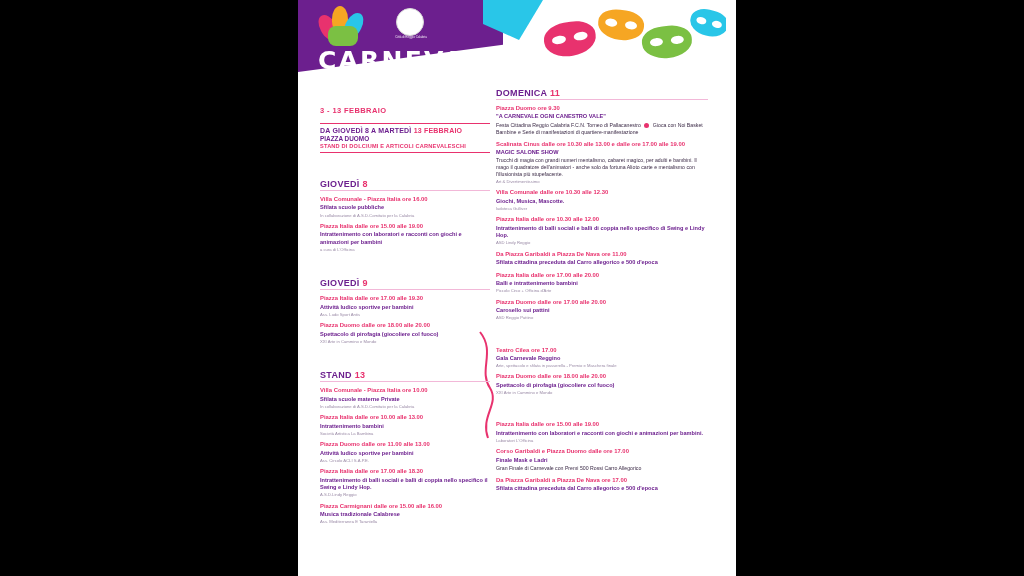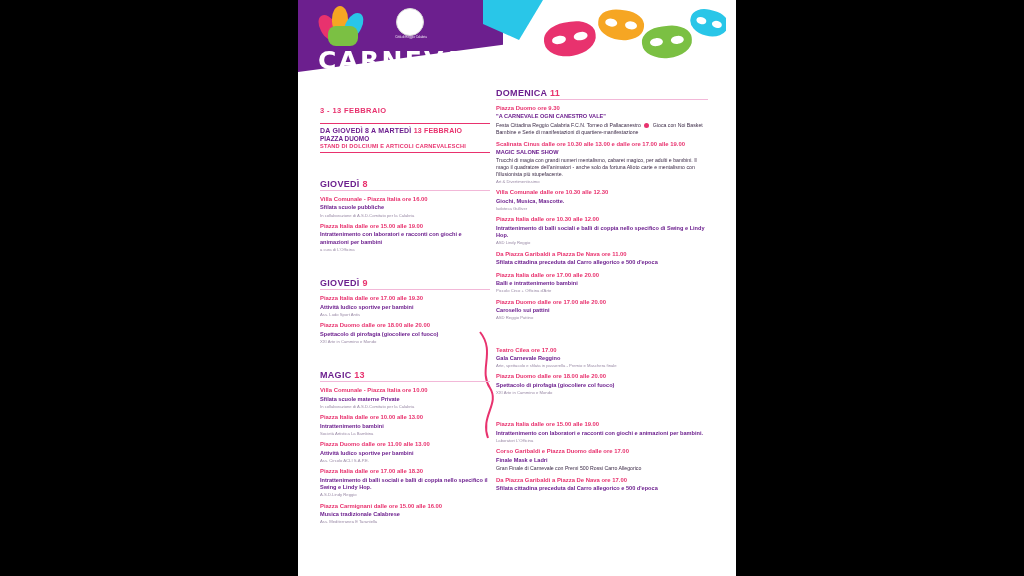--- a/index.html
+++ b/index.html
@@ -136,21 +136,21 @@
               <div class="ev-d">Attività ludico sportive per bambini</div>
               <div class="ev-n">Ass. Ludo Sport Antis</div>
             </div>
             <div class="ev">
               <div class="ev-t">Piazza Duomo dalle ore 18.00 alle 20.00</div>
               <div class="ev-d">Spettacolo di pirofagia (giocoliere col fuoco)</div>
               <div class="ev-n">XXI Arte in Cammino e Mondo</div>
             </div>
           </div>
           <div class="day">
-            <div class="day-h"><span>MAGIC </span><em>13</em></div>
+            <div class="day-h"><span>STAND </span><em>13</em></div>
             <div class="ev">
               <div class="ev-t">Villa Comunale - Piazza Italia ore 10.00</div>
               <div class="ev-d">Sfilata scuole materne Private</div>
               <div class="ev-n">In collaborazione di A.S.D.Comitato per la Calabria</div>
             </div>
             <div class="ev">
               <div class="ev-t">Piazza Italia dalle ore 10.00 alle 13.00</div>
               <div class="ev-d">Intrattenimento bambini</div>
               <div class="ev-n">Società Artistica La Bambina</div>
             </div>

